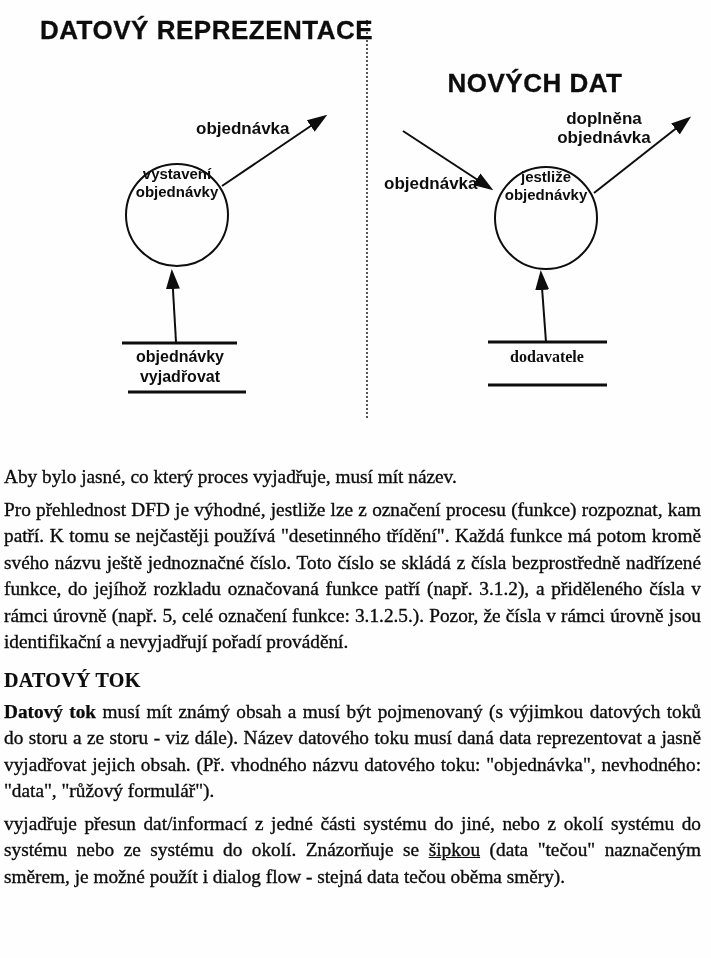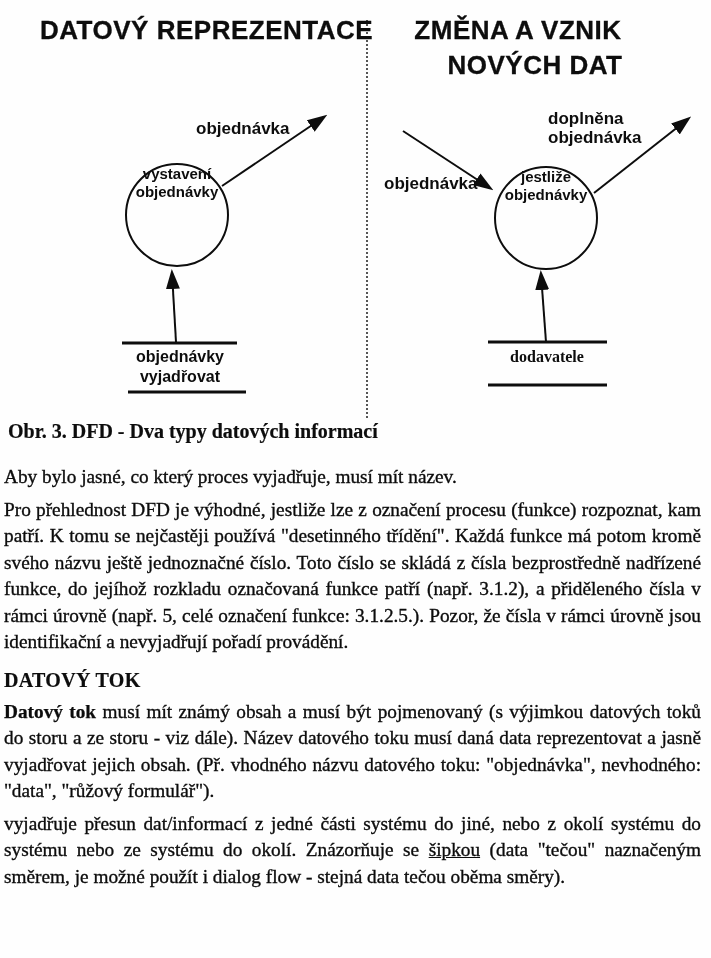--- a/index.html
+++ b/index.html
@@ -22,21 +22,21 @@
     font-size: 26px;
     letter-spacing: 0.5px;
     text-align: center;
     color: #0d0d0d;
     -webkit-text-stroke: 0.3px #0d0d0d;
     white-space: nowrap;
   }
   .t-left-1  { left: 40px;  top: 15px; width: 320px; }
   .t-left-2  { left: 35px;  top: 56px; width: 300px; }
   .t-right-1 { left: 398px; top: 15px; width: 240px; }
-  .t-right-2 { left: 405px; top: 50px; width: 260px; }
+  .t-right-2 { left: 405px; top: 68px; width: 260px; }
   .divider {
     position: absolute;
     left: 366px; top: 20px;
     height: 398px; width: 0;
     border-left: 2px dotted #555;
   }
   .process {
     position: absolute;
     border: 2px solid #0d0d0d;
     border-radius: 50%;
@@ -55,21 +55,21 @@
   .flow-label, .store-label {
     position: absolute;
     font-family: "Liberation Sans", sans-serif;
     font-weight: bold;
     font-size: 17px;
     line-height: 1.1;
     white-space: nowrap;
   }
   .fl-left-out  { left: 196px; top: 120px; }
   .fl-right-in  { left: 384px; top: 175px; }
-  .fl-right-out { left: 548px; top: 110px; width: 112px; text-align: left; }
+  .fl-right-out { left: 548px; top: 110px; width: 112px; text-align: center; }
   .store-label { font-size: 16px; text-align: center; line-height: 1.25; }
   .sl-left  { left: 120px; top: 347px; width: 120px; }
   .sl-right { left: 486px; top: 347px; width: 122px; font-family: Liberation Serif, serif; }
   
   .caption {
     position: absolute;
     left: 8px; top: 420px;
     font-size: 20px;
     font-weight: bold;
     -webkit-text-stroke: 0.2px #0d0d0d;
@@ -117,21 +117,20 @@
     <line x1="403" y1="131" x2="490" y2="188" stroke="#0d0d0d" stroke-width="2" marker-end="url(#ah)"></line>
     <line x1="594" y1="193" x2="688" y2="119" stroke="#0d0d0d" stroke-width="2" marker-end="url(#ah)"></line>
     <line x1="546" y1="342" x2="541" y2="274" stroke="#0d0d0d" stroke-width="2" marker-end="url(#ah)"></line>
     <line x1="488" y1="342" x2="607" y2="342" stroke="#0d0d0d" stroke-width="3"></line>
     <line x1="488" y1="385" x2="607" y2="385" stroke="#0d0d0d" stroke-width="3"></line>
   </svg>
 
   <div class="divider"></div>
 
   <div class="fig-title t-left-1">DATOVÝ REPREZENTACE</div>
-  <div class="fig-title t-right-1">ZMĚNA A VZNIK</div>
   <div class="fig-title t-right-2">NOVÝCH DAT</div>
 
   <div class="process p-left">
     <span>vystavení</span>
     <span>objednávky</span>
   </div>
   <div class="process p-right">
     <span>jestliže</span>
     <span>objednávky</span>
   </div>
@@ -144,21 +143,20 @@
   </div>
 
   <div class="store-label sl-left">
     <div>objednávky</div>
     <div>vyjadřovat</div>
   </div>
   <div class="store-label sl-right">
     <div>dodavatele</div>
   </div>
 
-  <div class="caption">Obr. 3. DFD - Dva typy datových informací</div>
 
   <div class="body-text">
     <p class="first">Aby bylo jasné, co který proces vyjadřuje, musí mít název.</p>
     <p>Pro přehlednost DFD je výhodné, jestliže lze z označení procesu (funkce) rozpoznat, kam patří. K tomu se nejčastěji používá "desetinného třídění". Každá funkce má potom kromě svého názvu ještě jednoznačné číslo. Toto číslo se skládá z čísla bezprostředně nadřízené funkce, do jejíhož rozkladu označovaná funkce patří (např. 3.1.2), a přiděleného čísla v rámci úrovně (např. 5, celé označení funkce: 3.1.2.5.). Pozor, že čísla v rámci úrovně jsou identifikační a nevyjadřují pořadí provádění.</p>
     <div class="section-heading">DATOVÝ TOK</div>
     <p><span class="b">Datový tok</span><span> musí mít známý obsah a musí být pojmenovaný (s výjimkou datových toků do storu a ze storu - viz dále). Název datového toku musí daná data reprezentovat a jasně vyjadřovat jejich obsah. (Př. vhodného názvu datového toku: "objednávka", nevhodného: "data", "růžový formulář").</span></p>
     <p><span>vyjadřuje přesun dat/informací z jedné části systému do jiné, nebo z okolí systému do systému nebo ze systému do okolí. Znázorňuje se </span><span class="u">šipkou</span><span> (data "tečou" naznačeným směrem, je možné použít i dialog flow - stejná data tečou oběma směry).</span></p>
   </div>
 
 </div>

